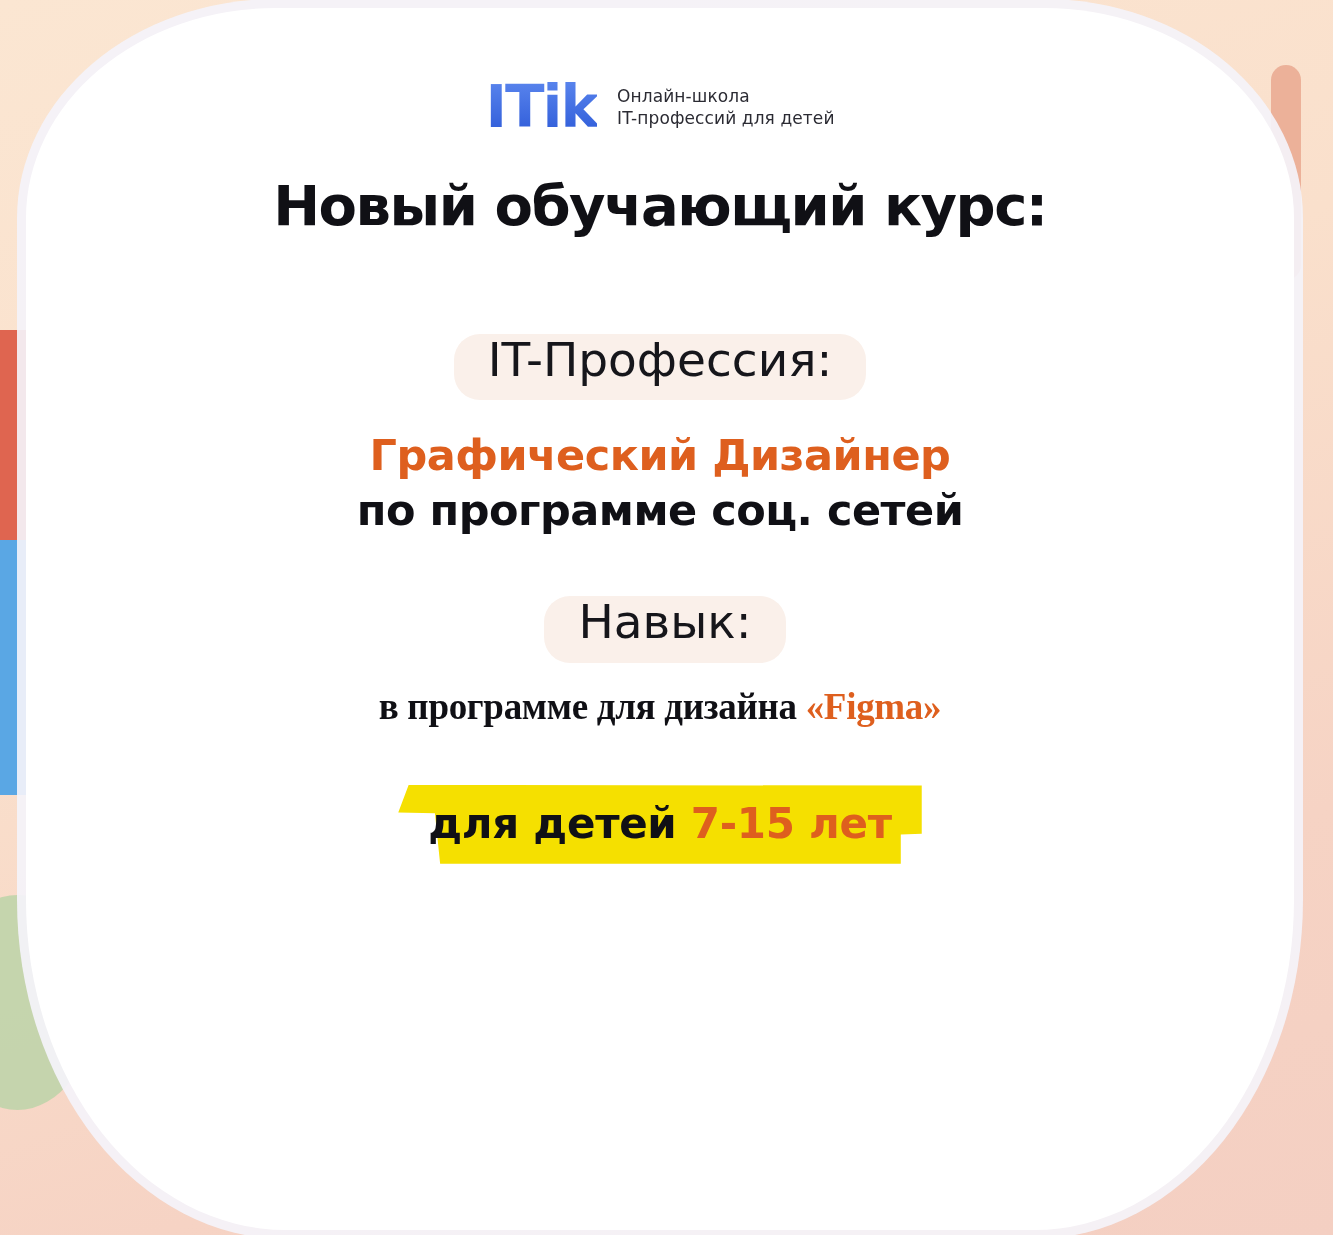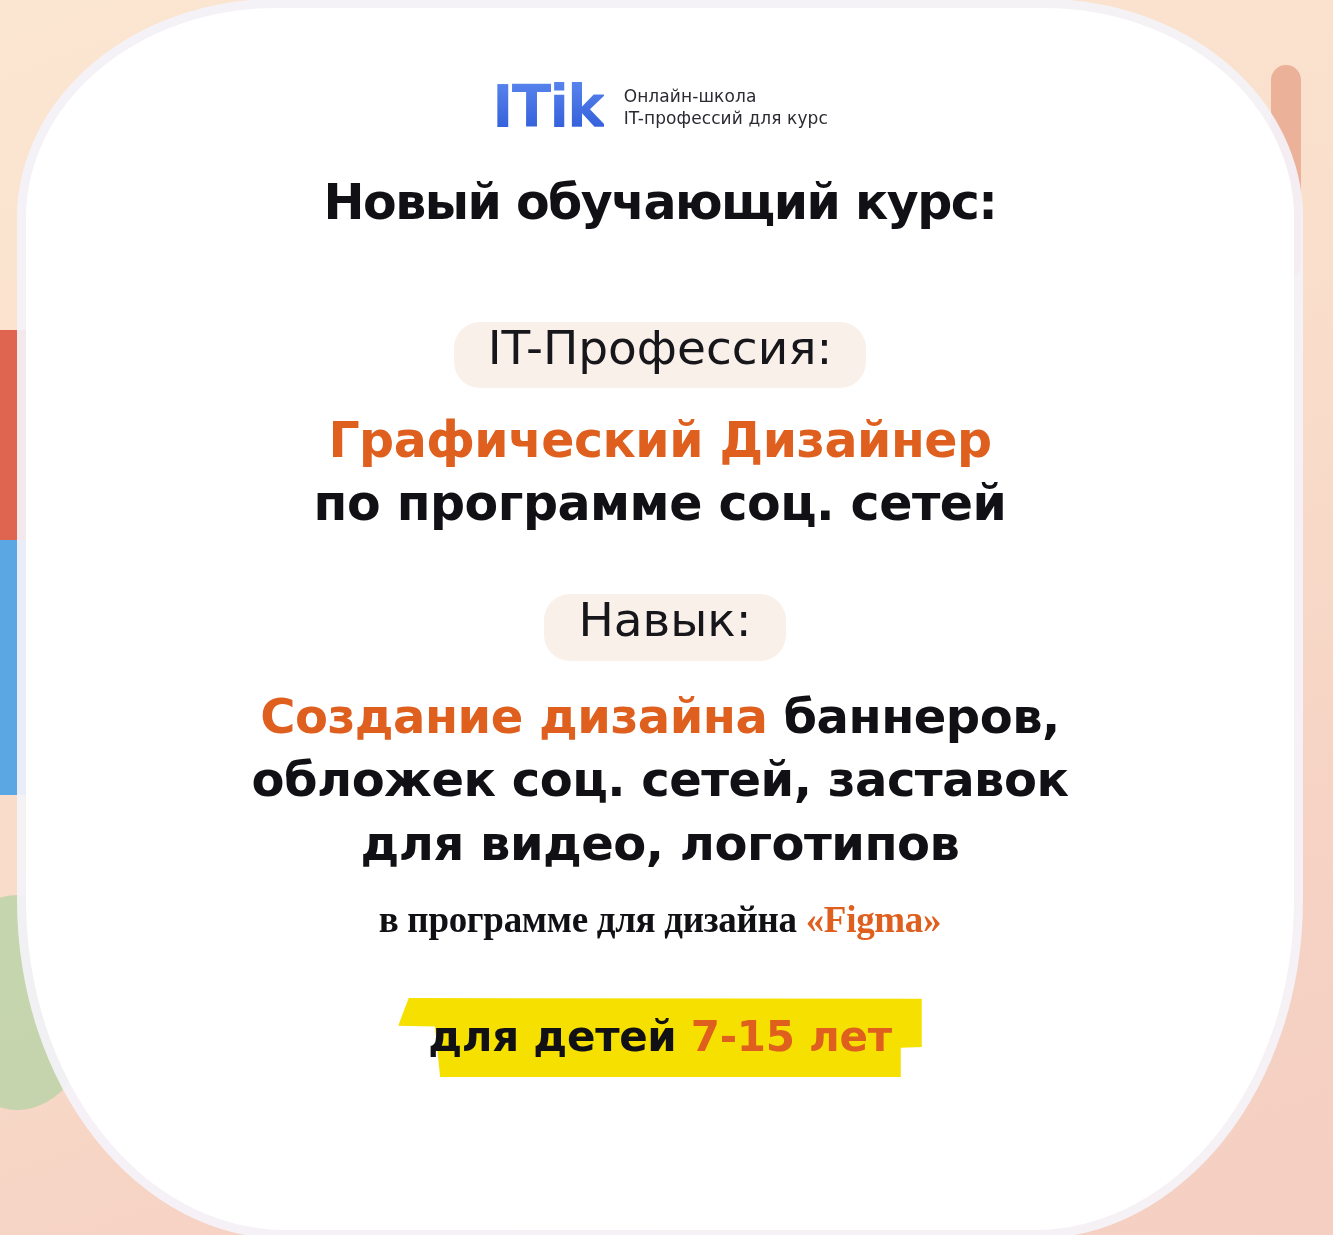--- a/index.html
+++ b/index.html
@@ -137,21 +137,21 @@
     font-weight: 500;
     color: #2B2B33;
     letter-spacing: .1px;
   }
 
   
   .headline {
     margin-top: 42px;
     font-family: "DejaVu Sans", sans-serif;
     font-weight: 700;
-    font-size: 49px;
+    font-size: 56px;
     letter-spacing: -1.5px;
     color: #101015;
     text-align: center;
     line-height: 1;
   }
 
   .badge {
     margin-top: 62px;
     background: #FAF0EA;
     border-radius: 26px;
@@ -159,25 +159,25 @@
     font-family: "DejaVu Sans", sans-serif;
     font-weight: 400;
     font-size: 47px;
     color: #16161B;
     line-height: 1.12;
     text-align: center;
   }
   .badge.second { margin-top: 58px; margin-left: 10px; }
 
   .lines {
-    margin-top: 22px;
-    text-align: center;
-    font-family: "DejaVu Sans", sans-serif;
-    font-weight: 700;
-    font-size: 49px;
+    margin-top: 28px;
+    text-align: center;
+    font-family: "DejaVu Sans", sans-serif;
+    font-weight: 700;
+    font-size: 43px;
     line-height: 1.28;
     color: #101015;
     letter-spacing: -.5px;
   }
   .lines.skill {
     margin-top: 24px;
     font-size: 48px;
     line-height: 1.33;
   }
   .accent { color: #DE5F1E; }
@@ -243,42 +243,35 @@
     <div class="curve-red"></div>
     <div class="curve-red-2"></div>
   </div>
 
   <div class="card">
 
     <div class="logo-row">
       <div class="logo-mark">ITik</div>
       <div class="logo-tag">
         <div>Онлайн-школа</div>
-        <div>IT-профессий для курс</div>
+        <div>IT-профессий для детей</div>
       </div>
     </div>
 
     <h1 class="headline">Новый обучающий курс:</h1>
 
     <div class="badge">IT-Профессия:</div>
 
     <div class="lines">
       <div class="accent">Графический Дизайнер</div>
       <div>по программе соц. сетей</div>
     </div>
 
     <div class="badge second">Навык:</div>
 
-    <div class="lines skill">
-      <div>
-        <span class="accent">Создание дизайна</span><span> баннеров,</span>
-      </div>
-      <div>обложек соц. сетей, заставок</div>
-      <div>для видео, логотипов</div>
-    </div>
 
     <div class="sub">
       <span>в программе для дизайна </span><span class="accent">«Figma»</span>
     </div>
 
     <div class="marker-wrap">
       <div class="marker-bg"></div>
       <div class="marker-text"><span>для детей </span><span class="accent">7-15 лет</span></div>
     </div>
 

